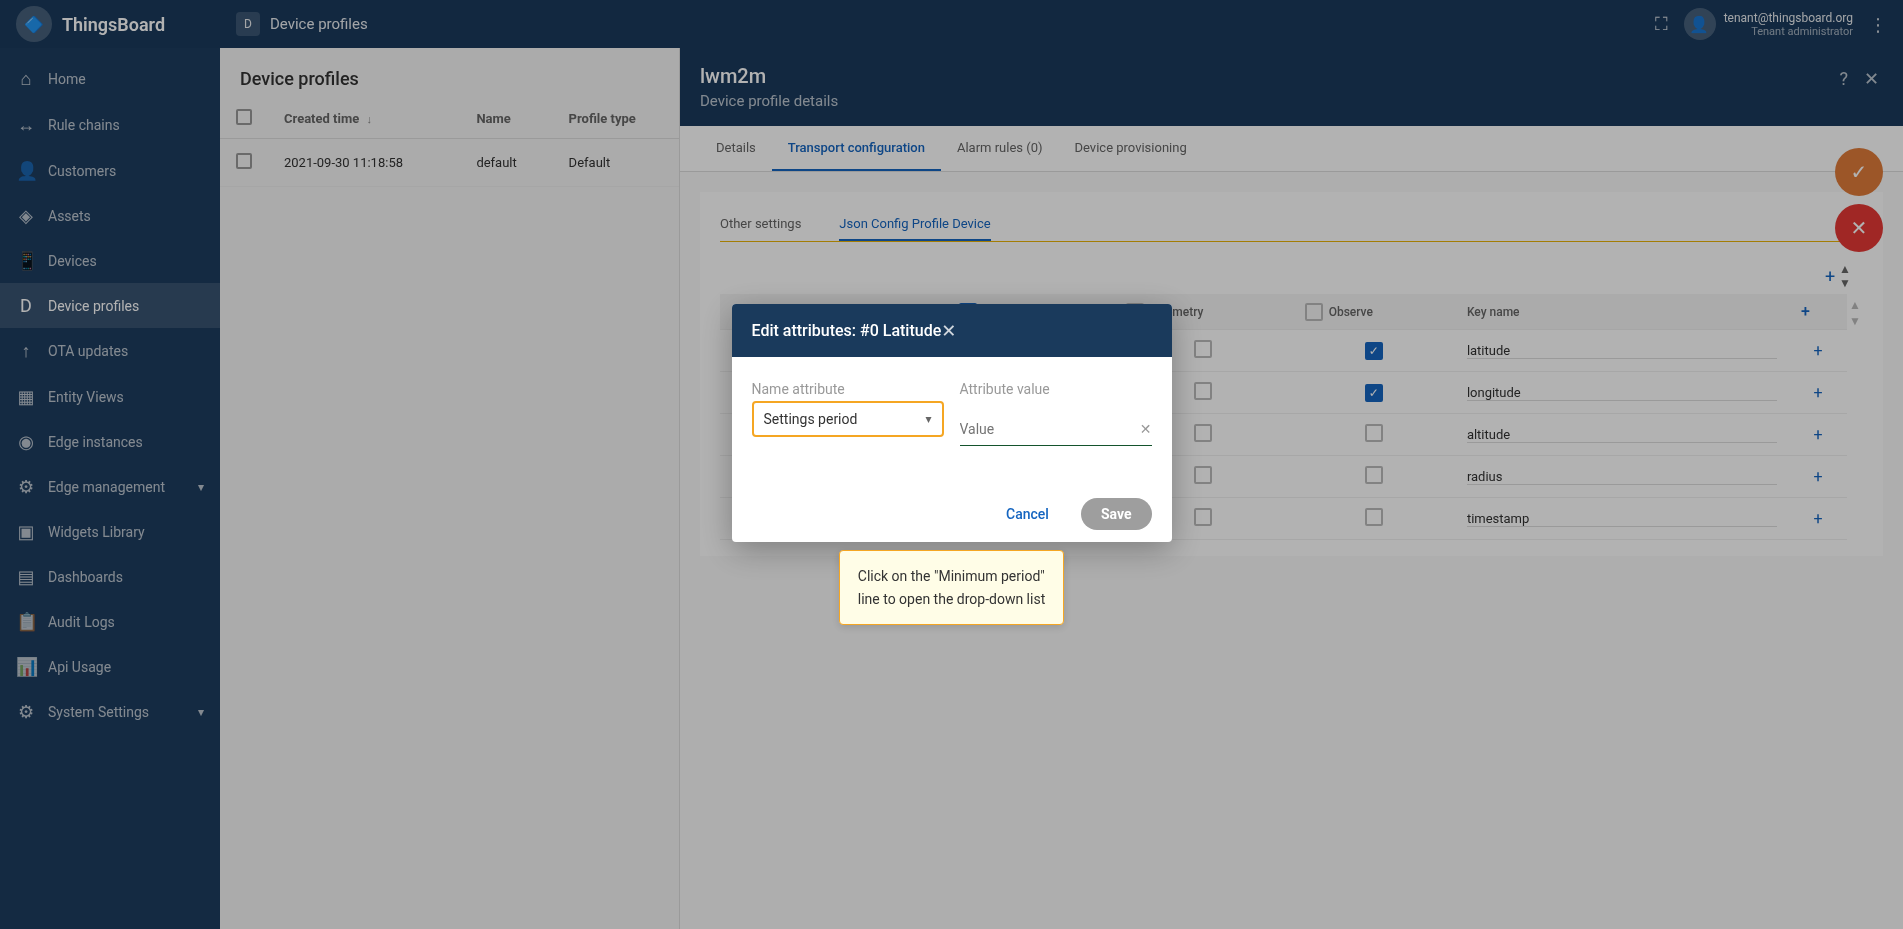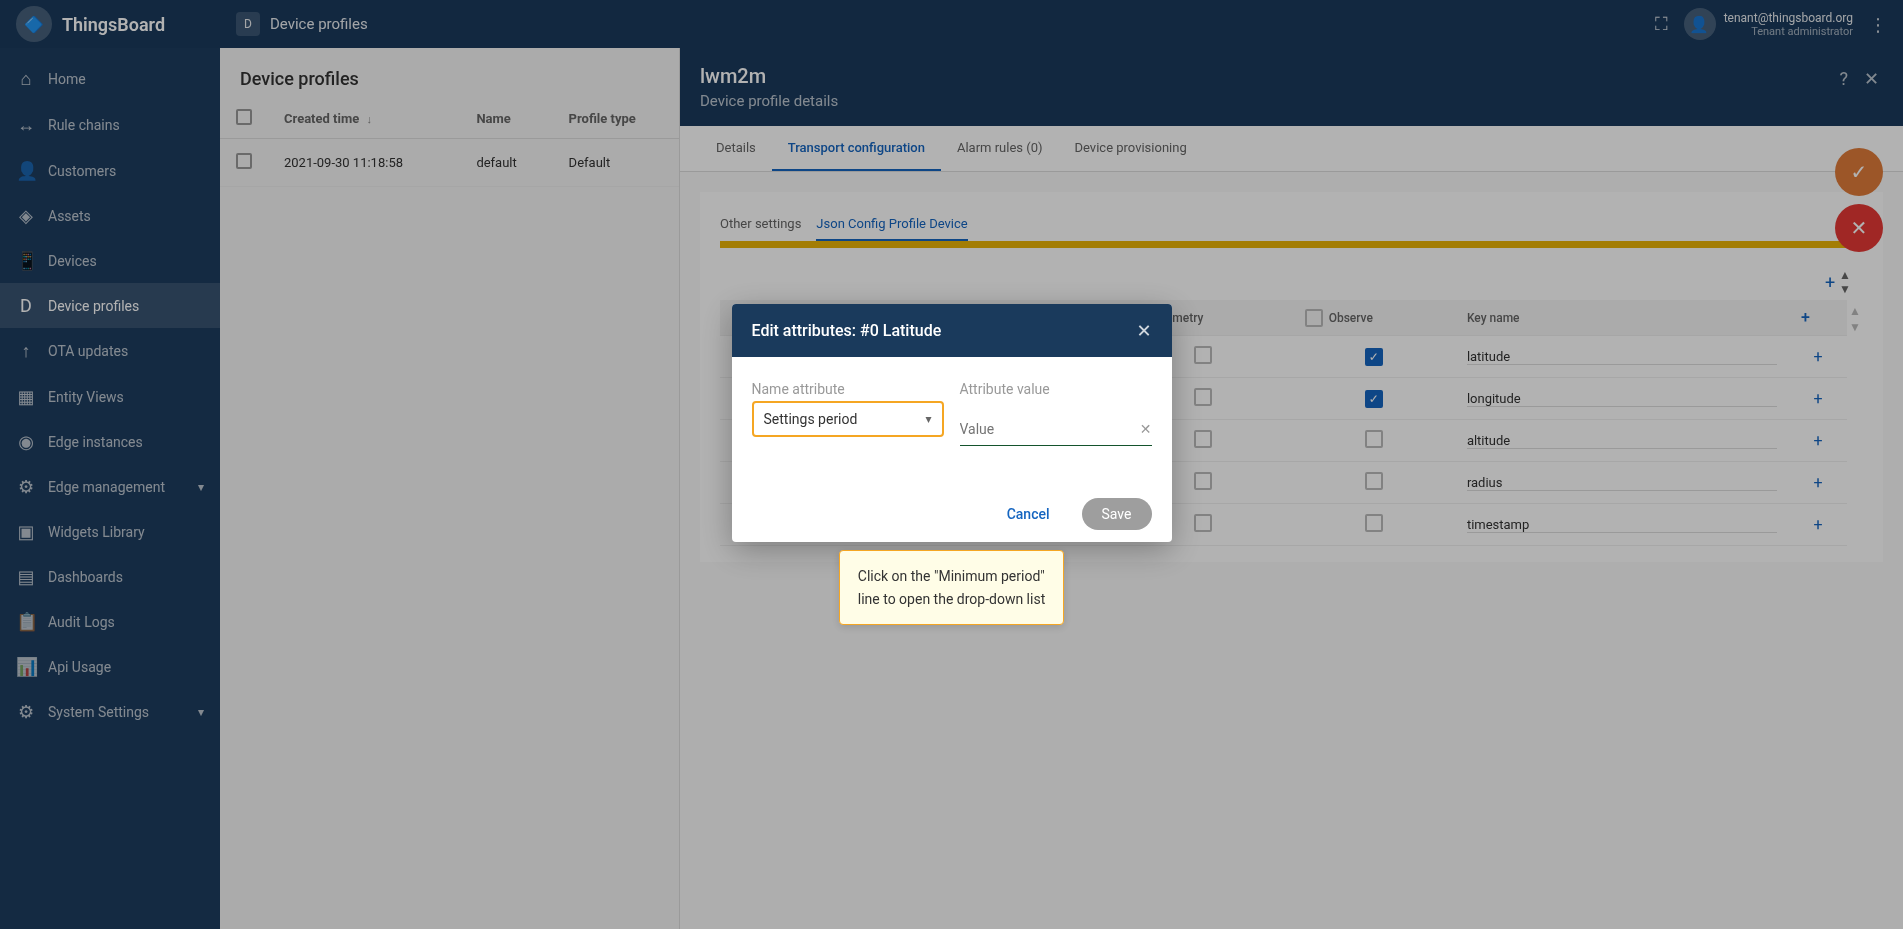--- a/index.html
+++ b/index.html
@@ -223,22 +223,22 @@
       align-items: center;
     }
 
     
     .transport-section {
       background: white;
       padding: 16px 20px;
     }
     .section-tabs {
       display: flex;
-      gap: 15px;
-      border-bottom: 7px solid #eab308;
+      gap: 38px;
+      border-bottom: 1px solid #eab308;
       margin-bottom: 16px;
     }
     .section-tab {
       padding: 8px 0;
       font-size: 13px;
       color: #666;
       cursor: pointer;
       border-bottom: 2px solid transparent;
     }
     .section-tab.active { color: #1565c0; border-bottom-color: #1565c0; }
@@ -300,21 +300,21 @@
       border-radius: 4px;
       width: 440px;
       overflow: hidden;
       box-shadow: 0 8px 32px rgba(0,0,0,0.3);
     }
     .modal-header {
       background: #1a3a5c;
       padding: 16px 20px;
       color: white;
       display: flex;
-      justify-content: space-between;
+      justify-content: flex-start;
       align-items: center;
     }
     .modal-title { font-size: 16px; font-weight: 500; }
     .modal-close { color: rgba(255,255,255,0.8); cursor: pointer; font-size: 18px; }
     .modal-body { padding: 24px 20px; }
     .modal-fields { display: flex; gap: 16px; margin-bottom: 16px; }
     .modal-field { flex: 1; }
     .modal-field-label { font-size: 14px; color: #999; margin-bottom: 4px; }
     .modal-select-wrapper {
       border: 2px solid #f5a623;
@@ -358,21 +358,21 @@
       font-weight: 500;
     }
     .btn-save {
       padding: 8px 20px;
       background: #9e9e9e;
       border: none;
       color: white;
       border-radius: 16px;
       cursor: pointer;
       font-size: 14px;
-      font-weight: 400;
+      font-weight: 700;
     }
 
     
     .row-highlighted { background: rgba(25, 118, 210, 0.05); }
     .scroll-btns {
       display: flex;
       flex-direction: column;
       font-size: 12px;
       color: #666;
     }

